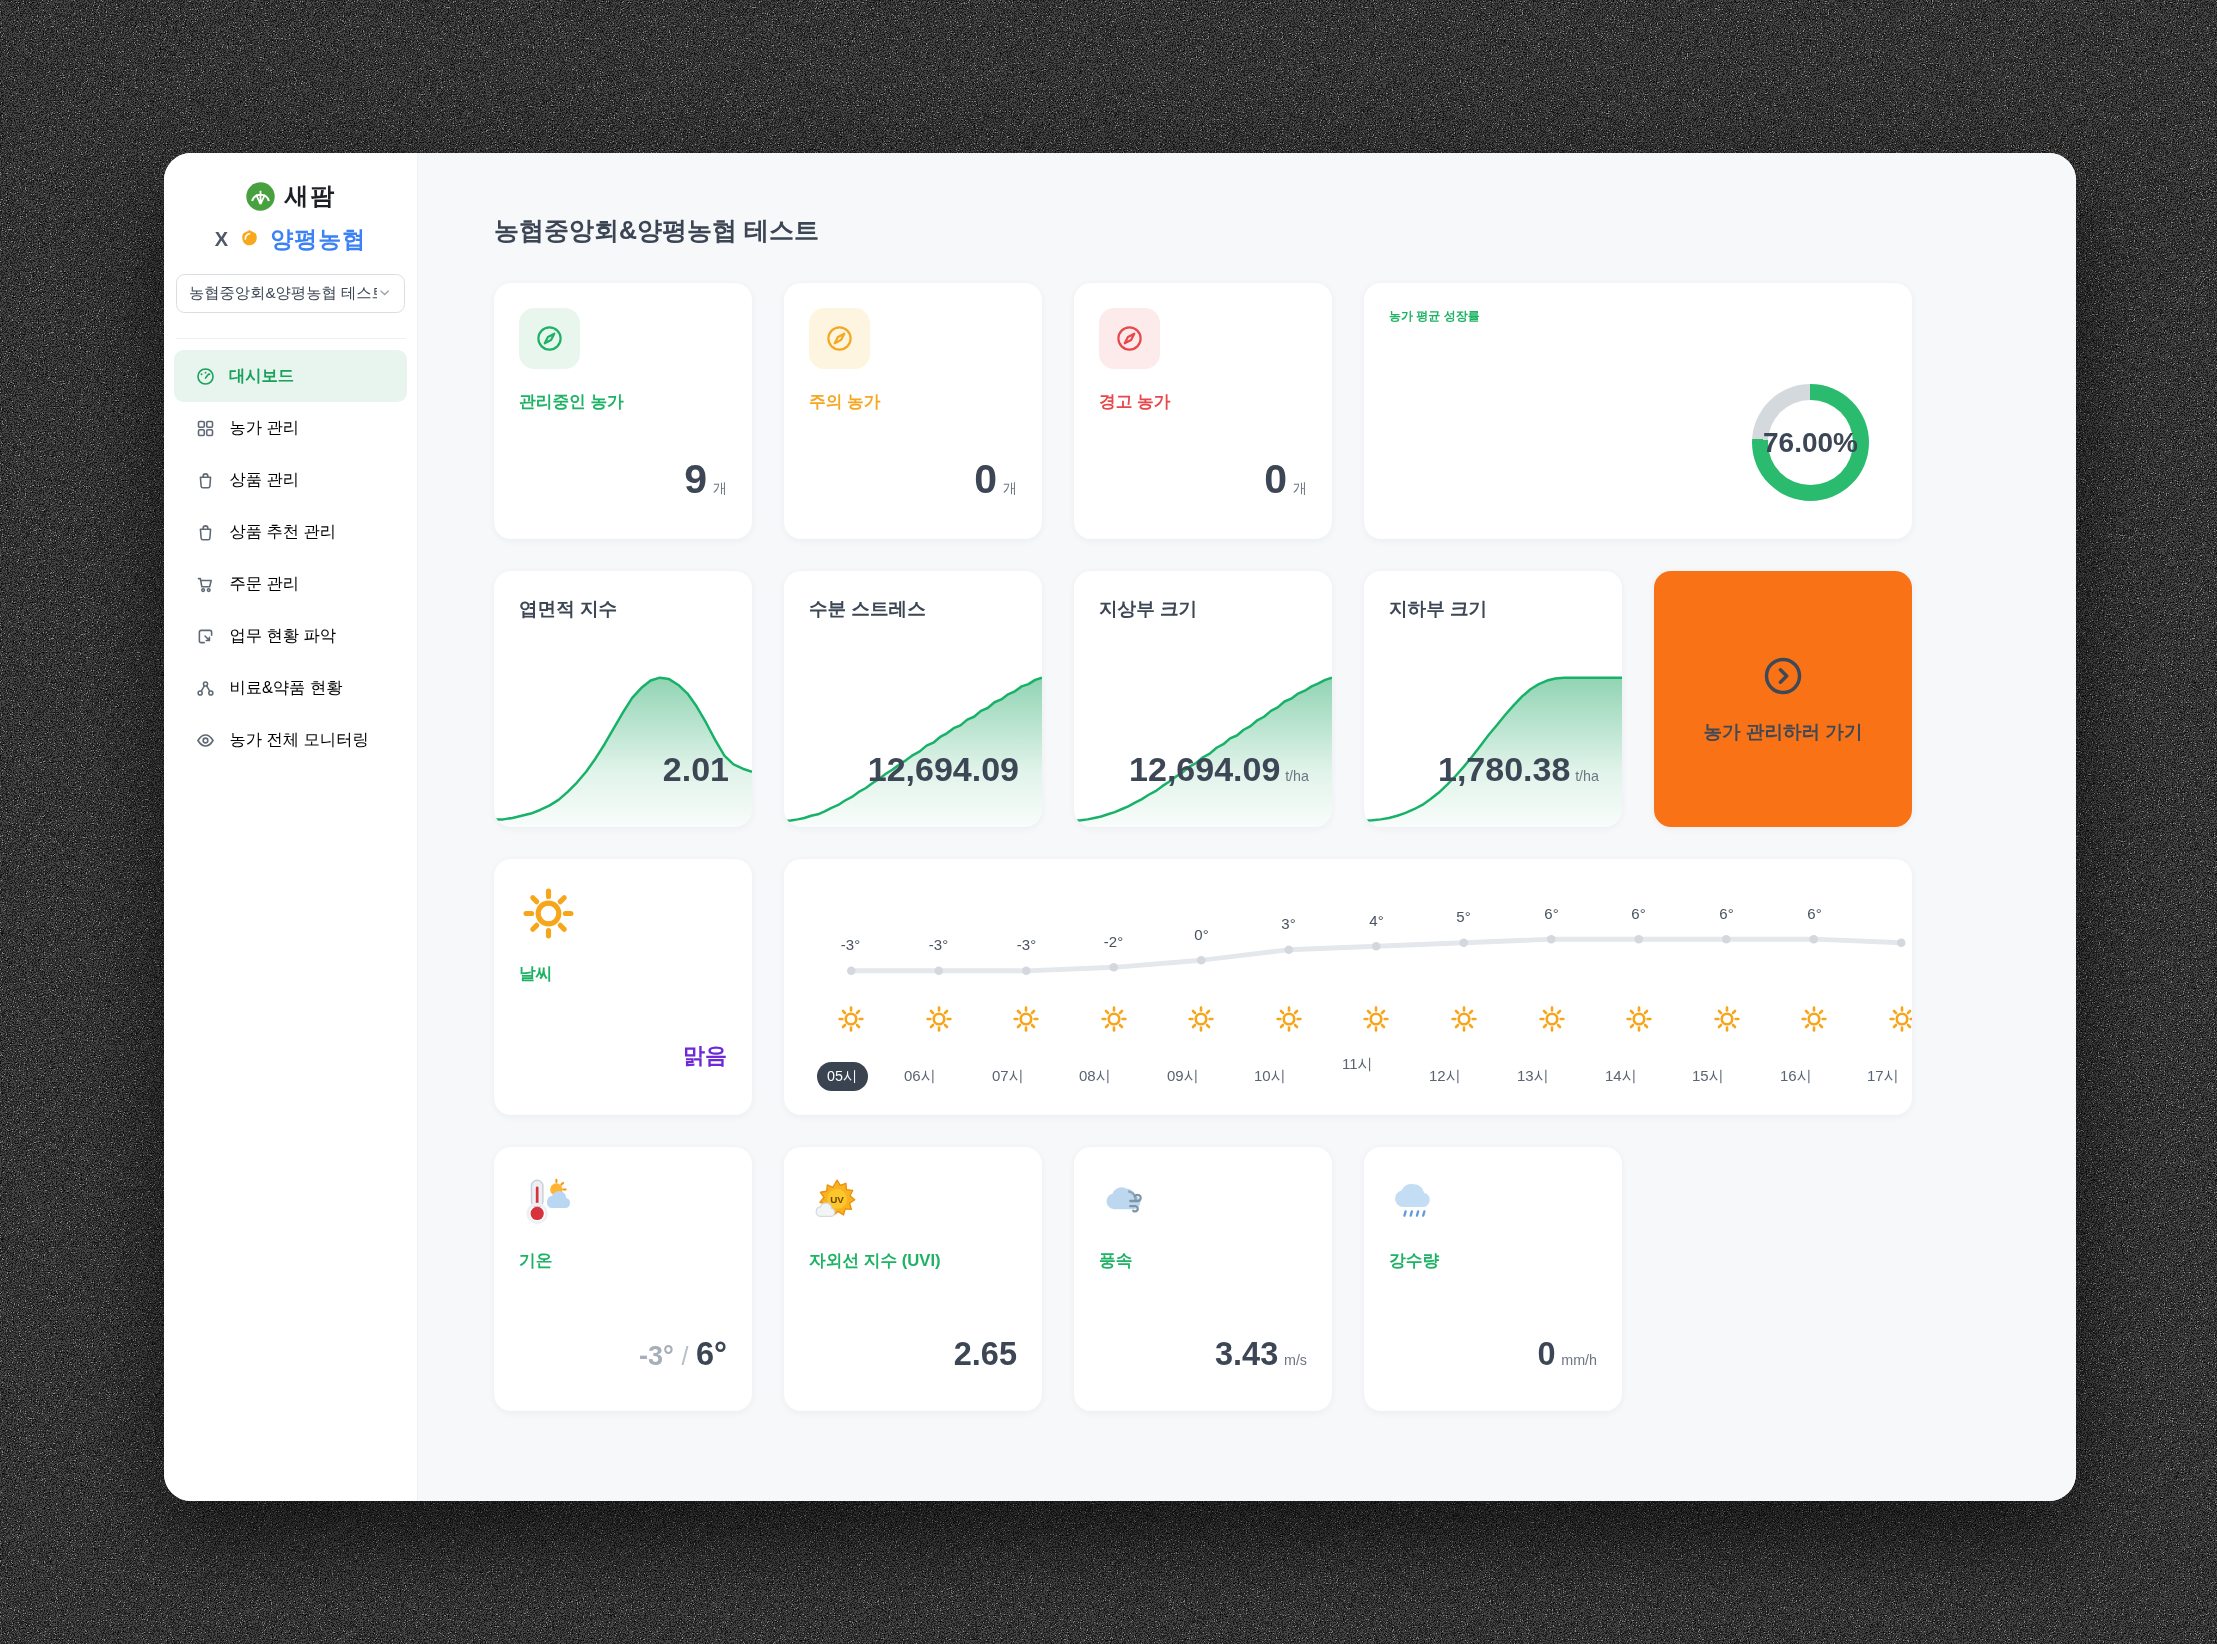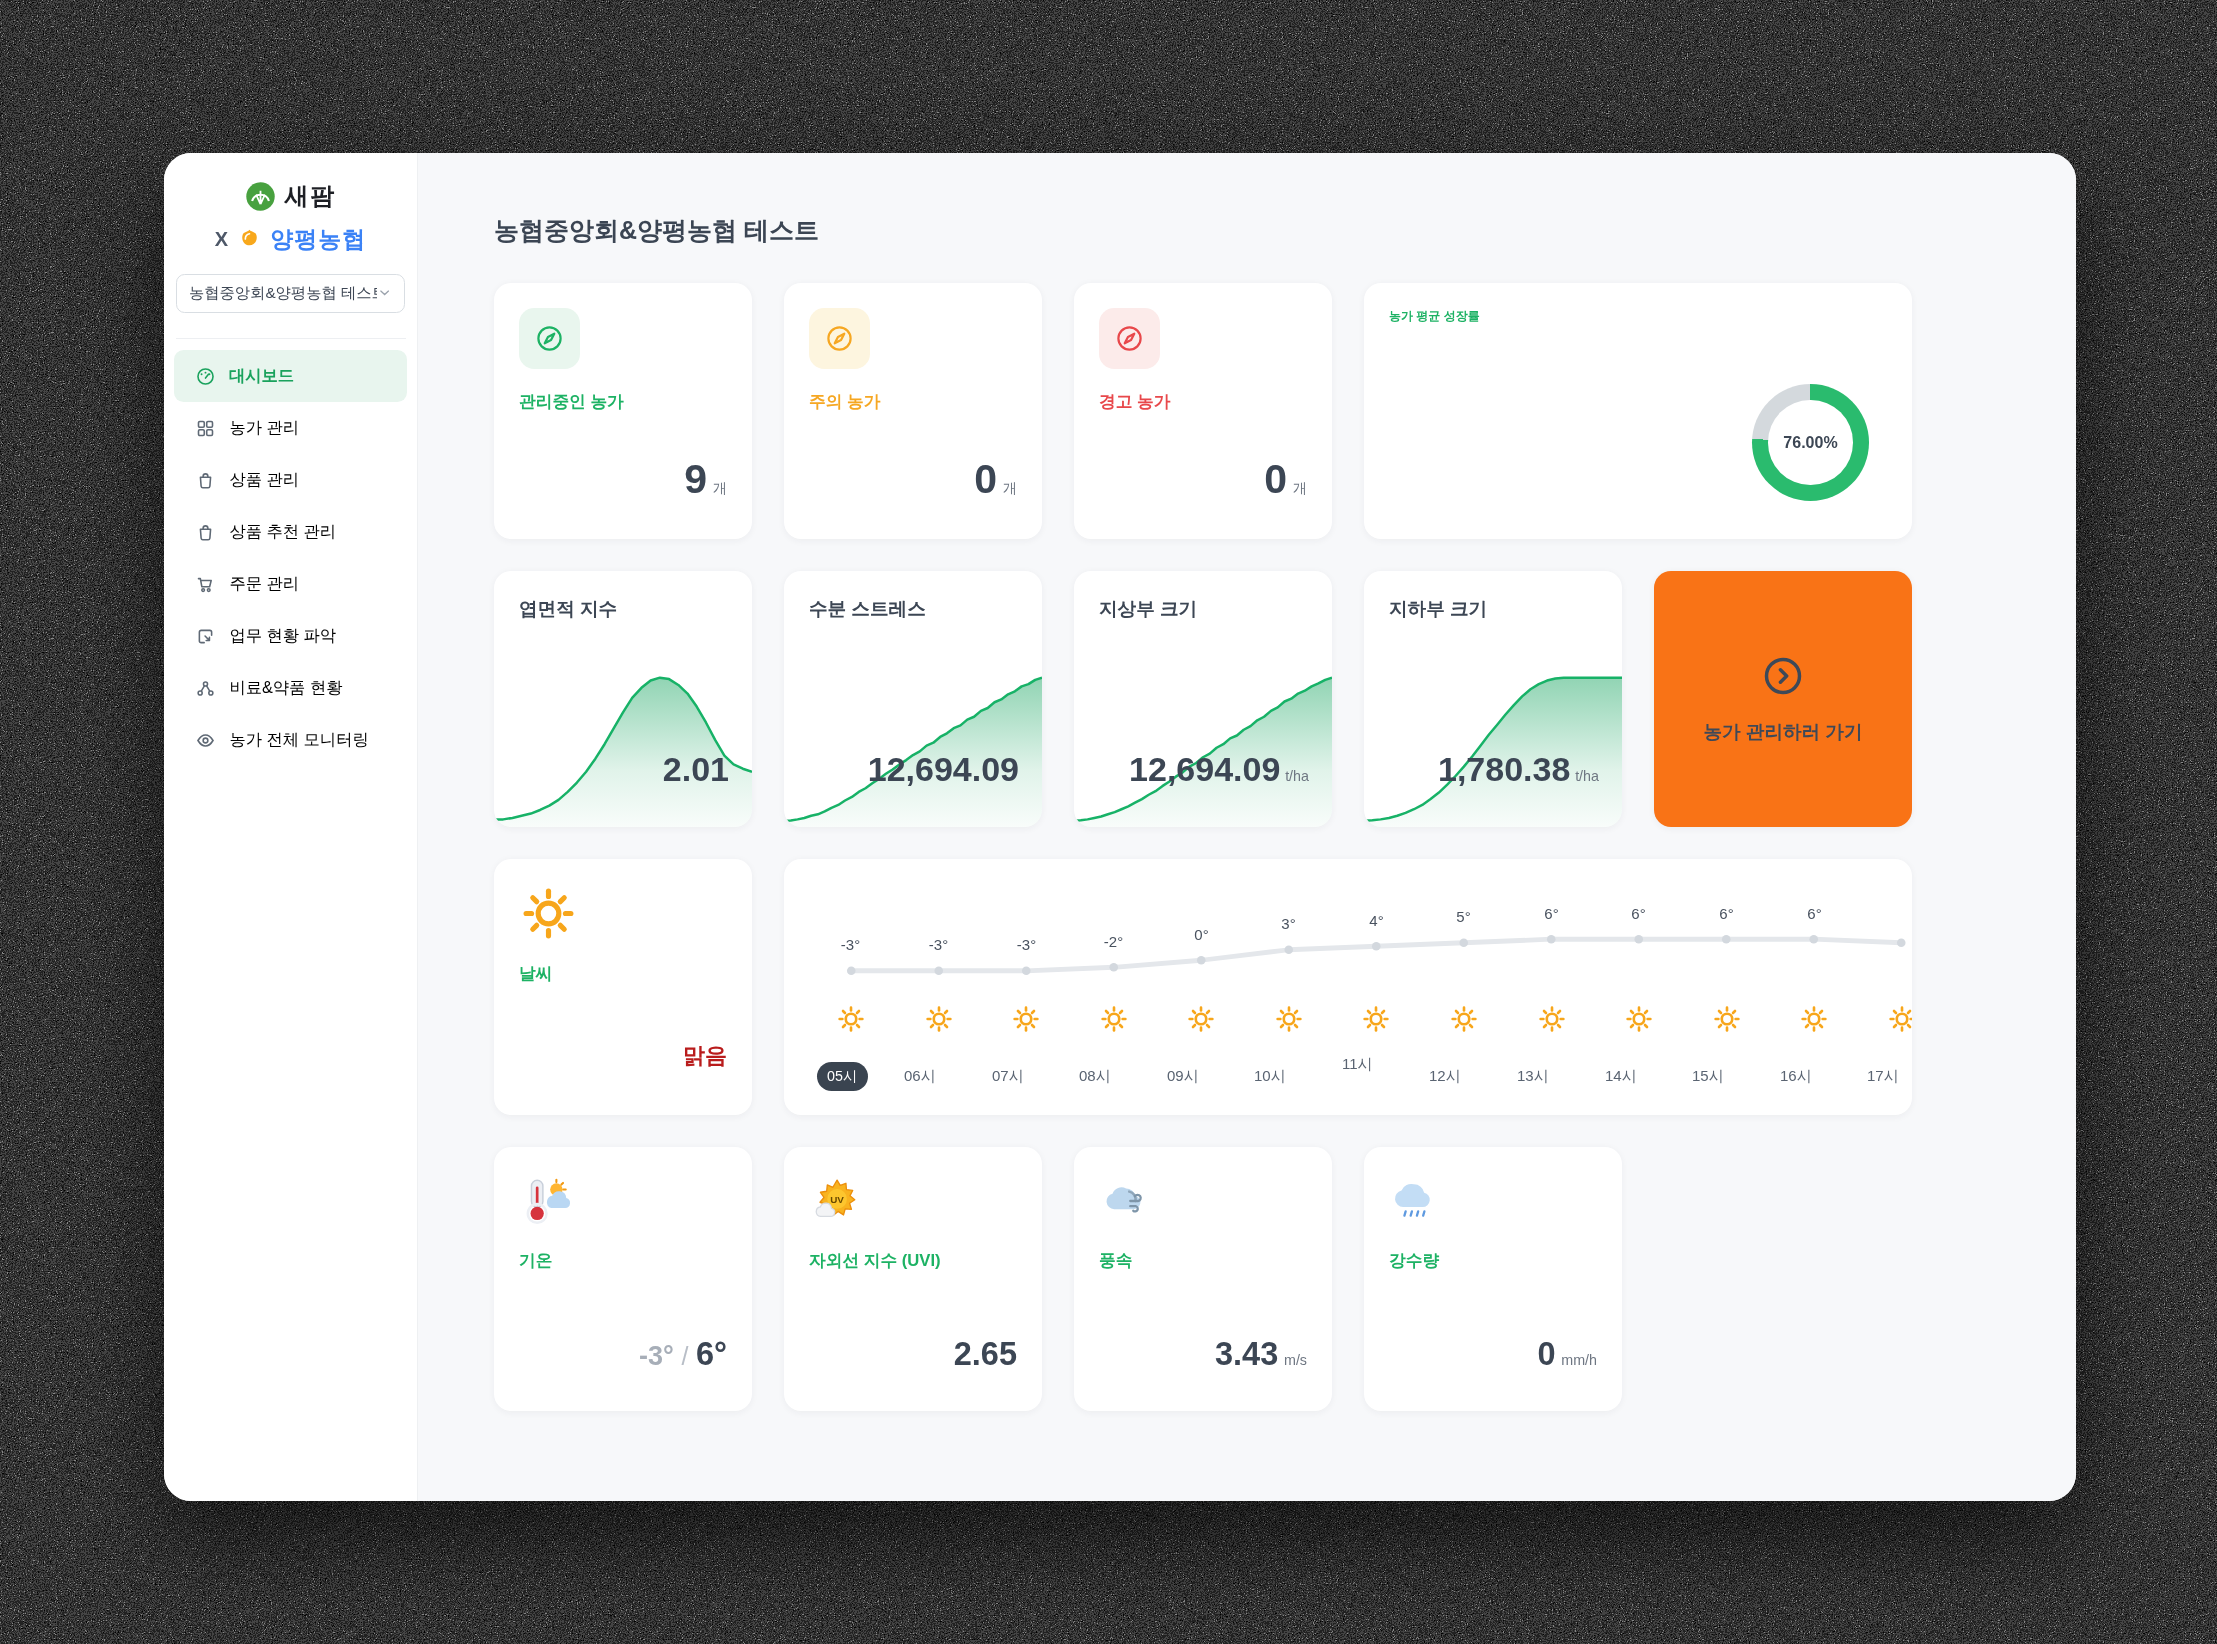--- a/index.html
+++ b/index.html
@@ -49,40 +49,40 @@
   .stat-value { position:absolute; right:25px; bottom:36px; display:flex; align-items:baseline; gap:5.7px; }
   .stat-value .num { font-size:41px; font-weight:700; color:#3c4654; }
   .stat-value .unit { font-size:14.3px; color:#6e7682; }
 
   
   .growth-card { grid-column:4 / 6; padding:25px; }
   .growth-label { font-size:12px; font-weight:700; color:#1db264; }
   .donut { position:absolute; left:388px; top:101px; width:117px; height:117px; border-radius:50%; }
   .donut::before { content:""; position:absolute; inset:16.3px; background:#fff; border-radius:50%; }
   .donut-text { position:absolute; inset:0; display:flex; align-items:center; justify-content:center;
-    font-size:16px; font-weight:600; color:#3c4654; }
+    font-size:28px; font-weight:600; color:#3c4654; }
 
   
   .chart-card { padding:25px; }
   .chart-title { font-size:18.6px; font-weight:700; color:#3c4654; position:relative; z-index:3; }
   .chart-svg { position:absolute; left:0; bottom:-1px; width:100%; height:158px; z-index:1; }
   .chart-value { position:absolute; right:23px; bottom:38px; z-index:2; display:flex; align-items:baseline; gap:4.8px; }
   .chart-value .num { font-size:34px; font-weight:700; color:#3c4654; }
   .chart-value .unit { font-size:14.3px; color:#6e7682; }
 
   
   .action-card { background:#f97316; display:flex; flex-direction:column; align-items:center;
     justify-content:center; gap:17px; cursor:pointer; }
   .action-label { font-size:18.6px; font-weight:700; color:#3e4958; }
   .action-icon { color:#3e4958; }
 
   
   .weather-card { padding:25px; }
   .weather-label { margin-top:15.3px; font-size:16.7px; font-weight:700; color:#1db264; }
-  .weather-cond { position:absolute; right:25px; bottom:44px; font-size:22px; font-weight:700; color:#b91c1c; }
+  .weather-cond { position:absolute; right:25px; bottom:44px; font-size:22px; font-weight:700; color:#6d28d9; }
 
   
   .timeline-card { grid-column:2 / 6; }
   #timeline { position:absolute; inset:0; }
   .tl-temp { position:absolute; width:67px; text-align:center; font-size:15px; color:#49525f; }
   .tl-sun { position:absolute; width:30px; height:30px; }
   .tl-time { position:absolute; width:69px; font-size:15px; color:#5a6472; cursor:pointer;margin-top:16px; }
   .tl-time .pill { display:inline-block; background:#3a4450; color:#fff; border-radius:15.3px;
     padding:4.8px 10.5px; font-size:14.3px; }
 

